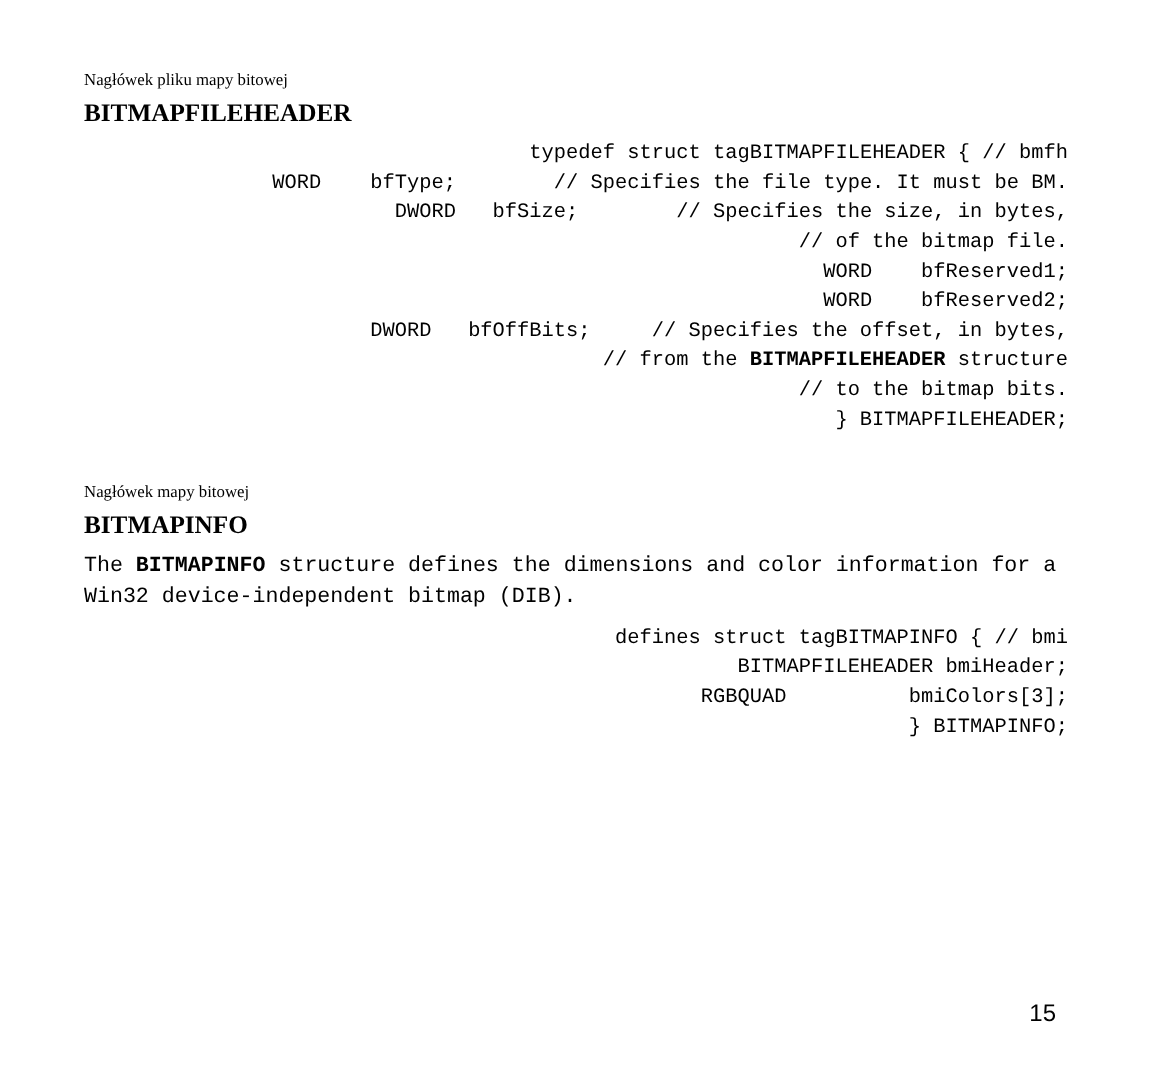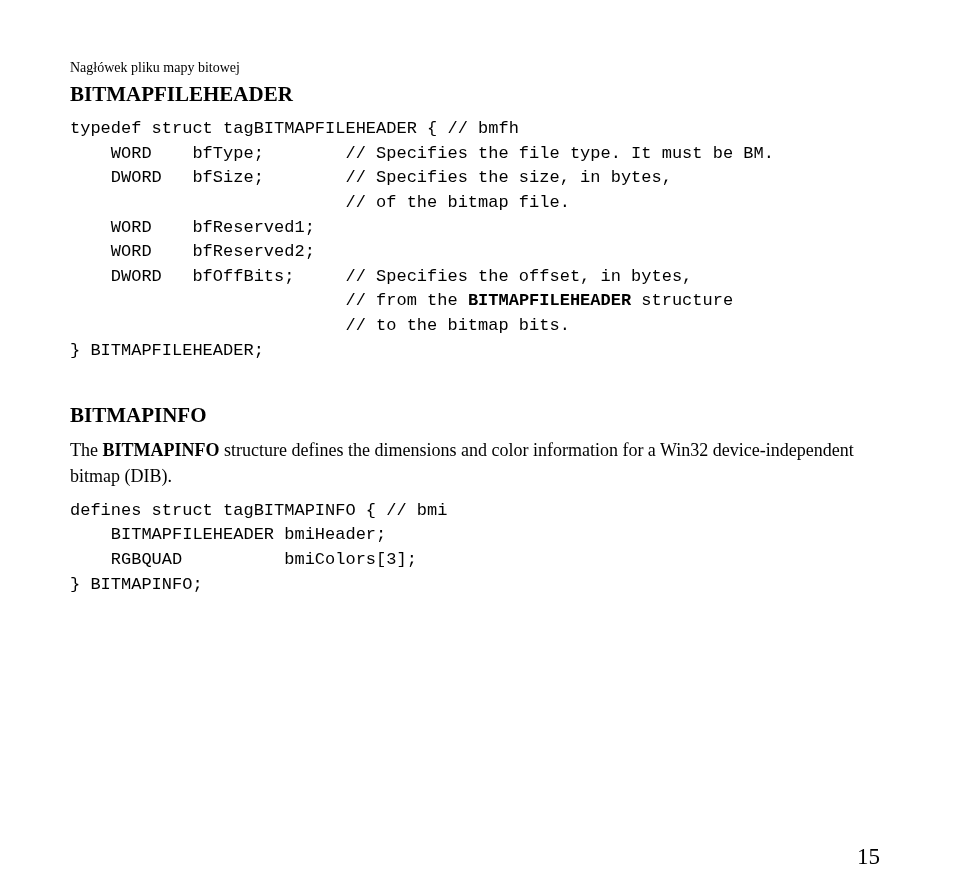--- a/index.html
+++ b/index.html
@@ -22,42 +22,43 @@
     font-size: 21px;
     font-weight: bold;
     margin: 0 0 10px 0;
   }
   .code {
     font-family: "Courier New", Courier, monospace;
     font-size: 17px;
     white-space: pre;
     line-height: 1.45;
     margin: 0;
+    text-align: right;
   }
   .code b {
     font-weight: bold;
   }
   .spacer {
     height: 40px;
   }
   .body-text {
     font-size: 18px;
     line-height: 1.4;
-    font-family: Liberation Serif, serif;
+    font-family: Liberation Mono, monospace;
     margin: 0 0 10px 0;
   }
   .body-text b {
     font-weight: bold;
   }
   .page-number {
     position: absolute;
-    bottom: 26px;
+    bottom: 39px;
     right: 80px;
-    font-size: 23px;
-    font-family: Liberation Serif, serif;
+    font-size: 20px;
+    font-family: Liberation Sans, sans-serif;
   }
 </style>
 </head>
 <body>
 
 <div>
   <div class="heading-regular">Nagłówek pliku mapy bitowej</div>
   <div class="heading-bold">BITMAPFILEHEADER</div>
   <pre class="code"><span>typedef struct tagBITMAPFILEHEADER { // bmfh</span>
 <span>    WORD    bfType;        // Specifies the file type. It must be BM.</span>
@@ -67,20 +68,21 @@
 <span>    WORD    bfReserved2;</span>
 <span>    DWORD   bfOffBits;     // Specifies the offset, in bytes,</span>
 <span>                           // from the </span><b>BITMAPFILEHEADER</b><span> structure</span>
 <span>                           // to the bitmap bits.</span>
 <span>} BITMAPFILEHEADER;</span></pre>
 </div>
 
 <div class="spacer"></div>
 
 <div>
+  <div class="heading-regular">Nagłówek mapy bitowej</div>
   <div class="heading-bold">BITMAPINFO</div>
   <p class="body-text"><span>The </span><b>BITMAPINFO</b><span> structure defines the dimensions and color information for a Win32 device-independent bitmap (DIB).</span></p>
   <pre class="code"><span>defines struct tagBITMAPINFO { // bmi</span>
 <span>    BITMAPFILEHEADER bmiHeader;</span>
 <span>    RGBQUAD          bmiColors[3];</span>
 <span>} BITMAPINFO;</span></pre>
 </div>
 
 <div class="page-number">15</div>
 

